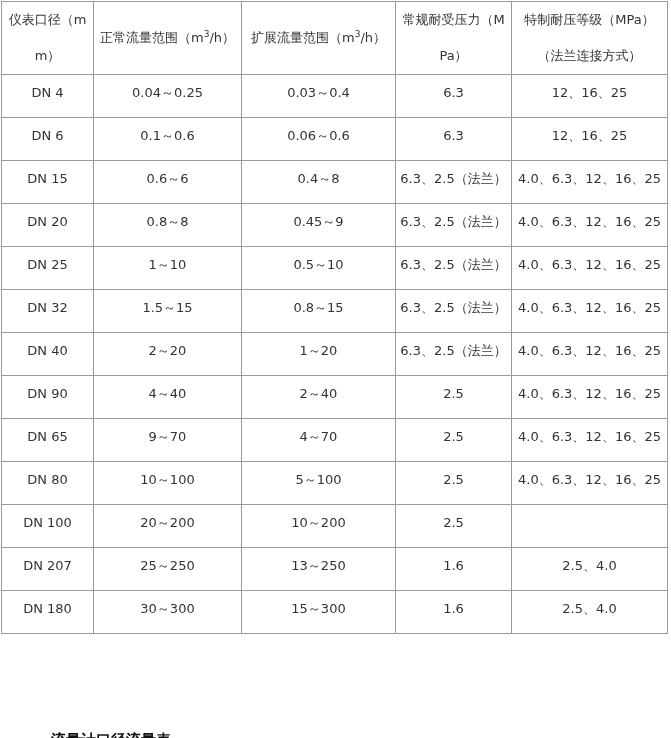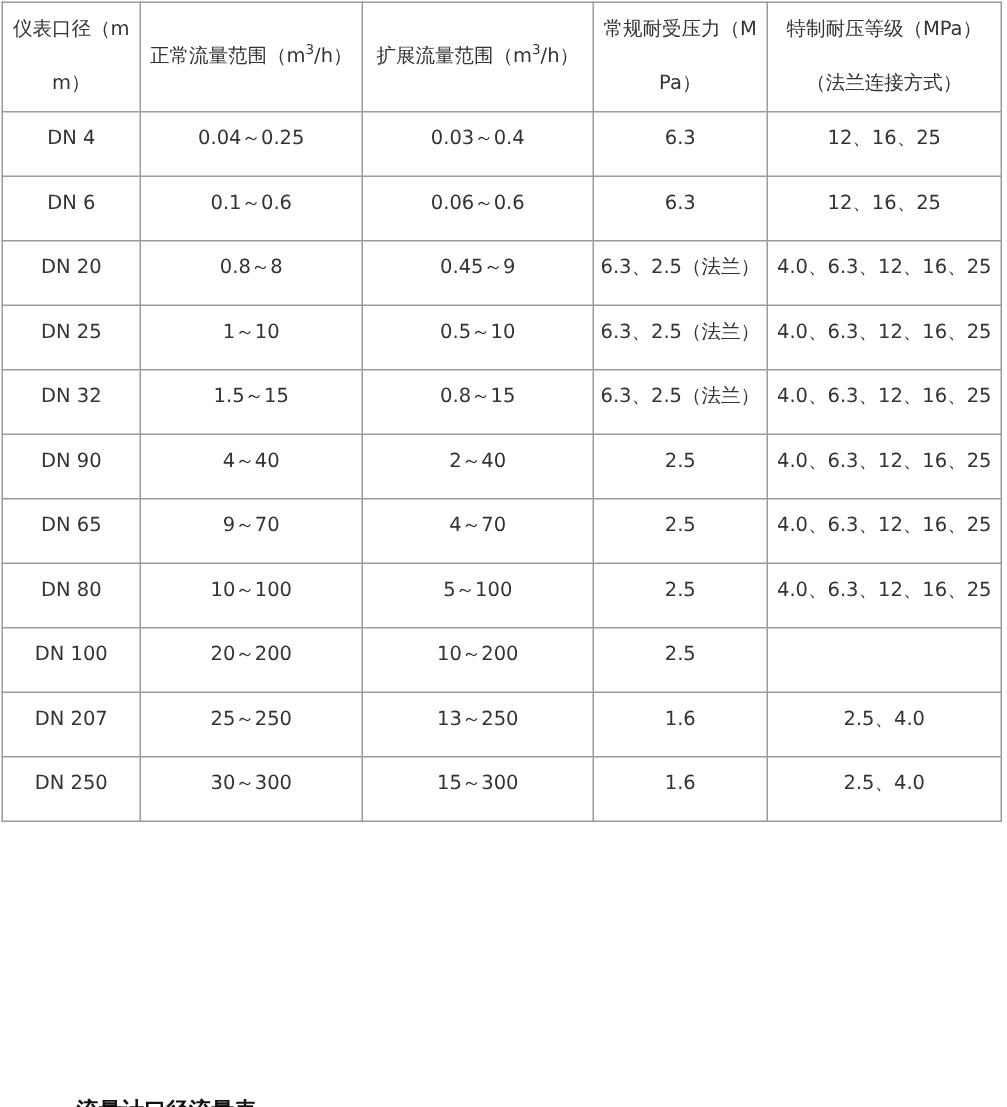--- a/index.html
+++ b/index.html
@@ -109,37 +109,51 @@
       <td>12、16、25</td>
     </tr>
         <tr>
       <td>DN 6</td>
       <td>0.1～0.6</td>
       <td>0.06～0.6</td>
       <td>6.3</td>
       <td>12、16、25</td>
     </tr>
         <tr>
+      <td>DN 15</td>
+      <td>0.6～6</td>
+      <td>0.4～8</td>
+      <td>6.3、2.5（法兰）</td>
+      <td>4.0、6.3、12、16、25</td>
+    </tr>
+        <tr>
       <td>DN 20</td>
       <td>0.8～8</td>
       <td>0.45～9</td>
       <td>6.3、2.5（法兰）</td>
       <td>4.0、6.3、12、16、25</td>
     </tr>
         <tr>
       <td>DN 25</td>
       <td>1～10</td>
       <td>0.5～10</td>
       <td>6.3、2.5（法兰）</td>
       <td>4.0、6.3、12、16、25</td>
     </tr>
         <tr>
       <td>DN 32</td>
       <td>1.5～15</td>
       <td>0.8～15</td>
+      <td>6.3、2.5（法兰）</td>
+      <td>4.0、6.3、12、16、25</td>
+    </tr>
+        <tr>
+      <td>DN 40</td>
+      <td>2～20</td>
+      <td>1～20</td>
       <td>6.3、2.5（法兰）</td>
       <td>4.0、6.3、12、16、25</td>
     </tr>
         <tr>
       <td>DN 90</td>
       <td>4～40</td>
       <td>2～40</td>
       <td>2.5</td>
       <td>4.0、6.3、12、16、25</td>
     </tr>
@@ -165,21 +179,21 @@
       <td></td>
     </tr>
         <tr>
       <td>DN 207</td>
       <td>25～250</td>
       <td>13～250</td>
       <td>1.6</td>
       <td>2.5、4.0</td>
     </tr>
         <tr>
-      <td>DN 250</td>
+      <td>DN 180</td>
       <td>30～300</td>
       <td>15～300</td>
       <td>1.6</td>
       <td>2.5、4.0</td>
     </tr>
       </tbody>
   </table>
 
   <div class="clipped-caption">流量计口径流量表</div>
 

